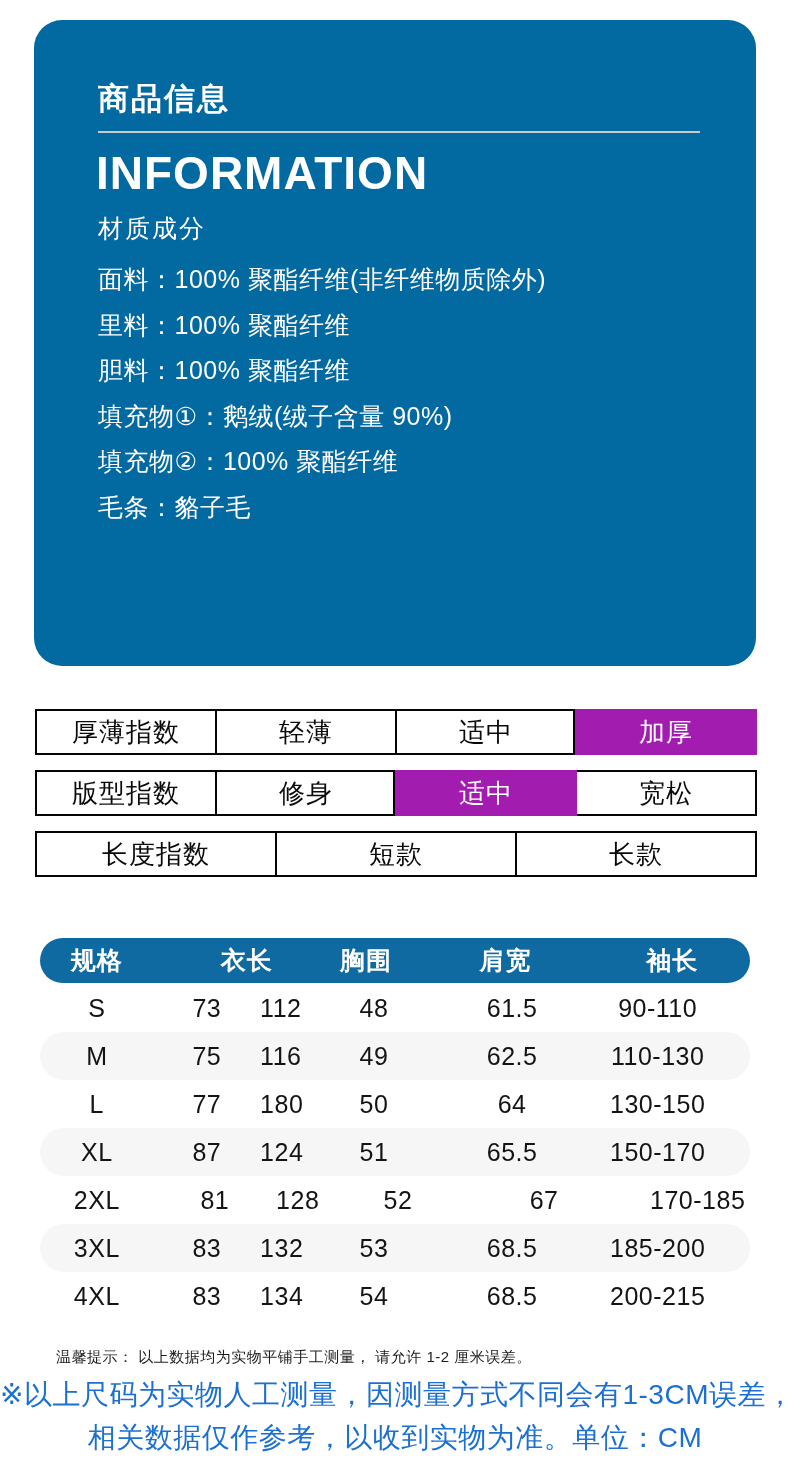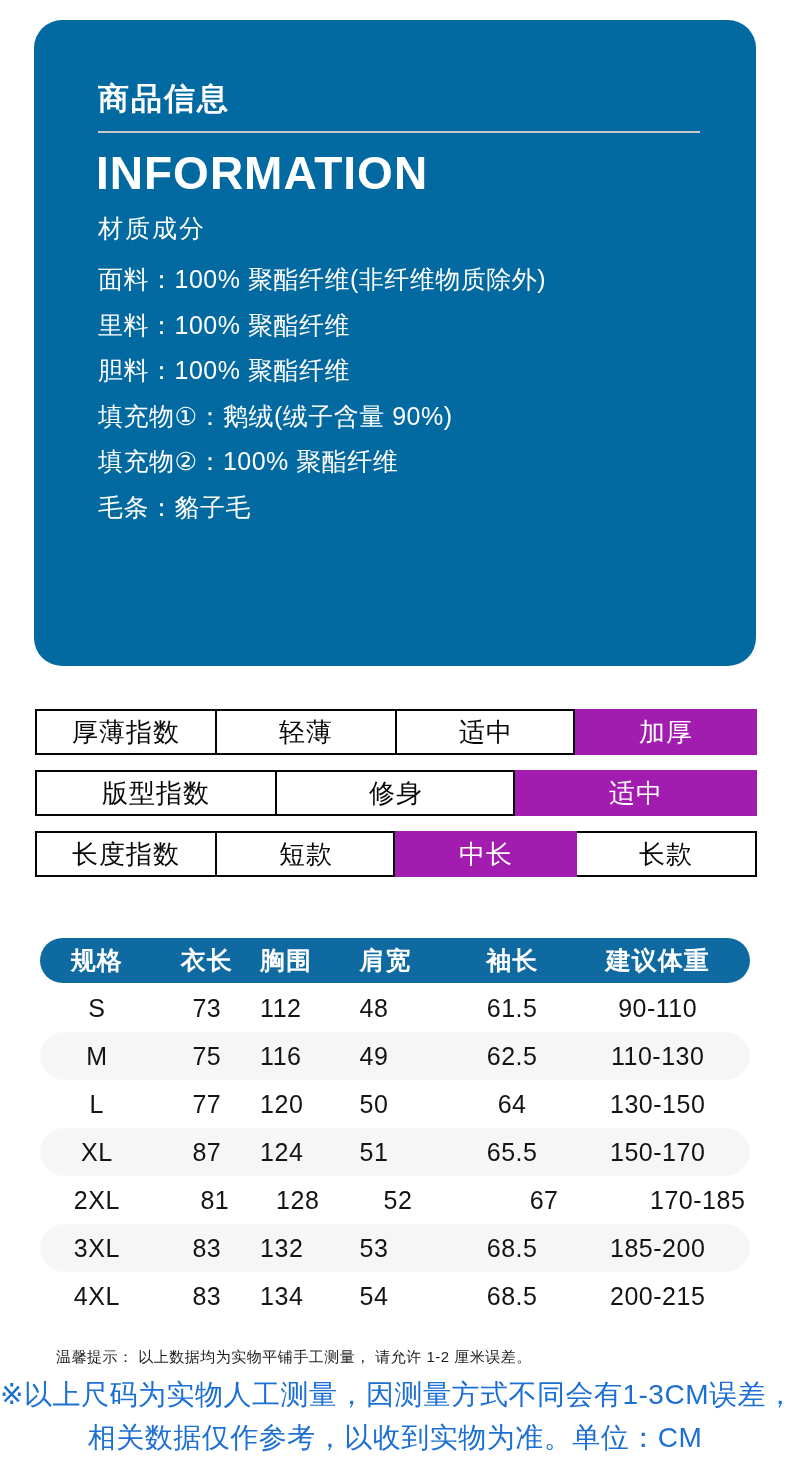--- a/index.html
+++ b/index.html
@@ -59,21 +59,21 @@
     background:#a21caf;color:#ffffff;
     margin:-2px;                 
     padding:2px;z-index:2;
   }
   
   .size-header{
     position:absolute;left:40px;top:938px;
     width:710px;height:45px;
     background:#0f6aa1;border-radius:23px;
     display:flex;align-items:center;
-    color:#ffffff;font-size:25px;font-weight:700;letter-spacing:1px;
+    color:#ffffff;font-size:25px;font-weight:700;letter-spacing:1px;gap:40px;
   }
   .size-row{
     position:absolute;left:40px;
     width:710px;height:48px;
     display:flex;align-items:center;
     color:#141414;font-size:25px;letter-spacing:0.5px;
   }
   .size-row.stripe{background:#f6f6f6;border-radius:24px;}
   .c1{flex:0 0 16%;text-align:center;}
   .c2{flex:0 0 15%;text-align:center;}
@@ -117,26 +117,26 @@
   <div class="idx-cell">厚薄指数</div>
   <div class="idx-cell">轻薄</div>
   <div class="idx-cell">适中</div>
   <div class="idx-cell sel">加厚</div>
 </div>
 
 <div class="idx-table" style="top:770px;">
   <div class="idx-cell">版型指数</div>
   <div class="idx-cell">修身</div>
   <div class="idx-cell sel">适中</div>
+  <div class="idx-cell">宽松</div>
 </div>
 
 <div class="idx-table" style="top:831px;">
   <div class="idx-cell">长度指数</div>
   <div class="idx-cell">短款</div>
-  <div class="idx-cell sel">中长</div>
   <div class="idx-cell">长款</div>
 </div>
 
 <div class="size-header">
   <div class="c1">规格</div>
   <div class="c2">衣长</div>
   <div class="c3">胸围</div>
   <div class="c4">肩宽</div>
   <div class="c5">袖长</div>
   <div class="c6">建议体重</div>
@@ -154,21 +154,21 @@
   <div class="c1">M</div>
   <div class="c2">75</div>
   <div class="c3">116</div>
   <div class="c4">49</div>
   <div class="c5">62.5</div>
   <div class="c6">110-130</div>
 </div>
 <div class="size-row" style="top:1080px;">
   <div class="c1">L</div>
   <div class="c2">77</div>
-  <div class="c3">120</div>
+  <div class="c3">180</div>
   <div class="c4">50</div>
   <div class="c5">64</div>
   <div class="c6">130-150</div>
 </div>
 <div class="size-row stripe" style="top:1128px;">
   <div class="c1">XL</div>
   <div class="c2">87</div>
   <div class="c3">124</div>
   <div class="c4">51</div>
   <div class="c5">65.5</div>

